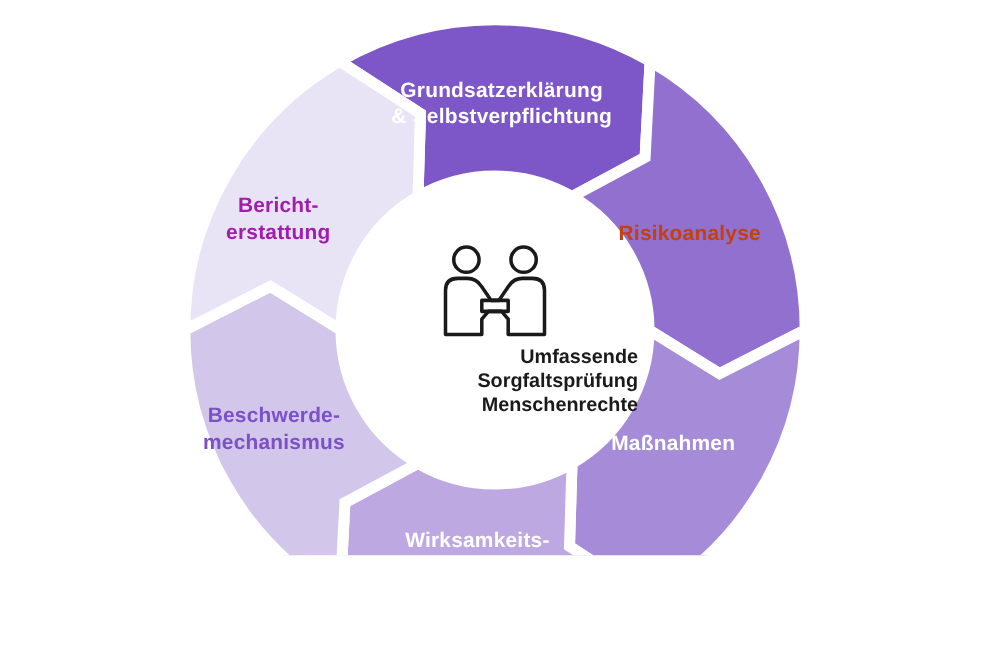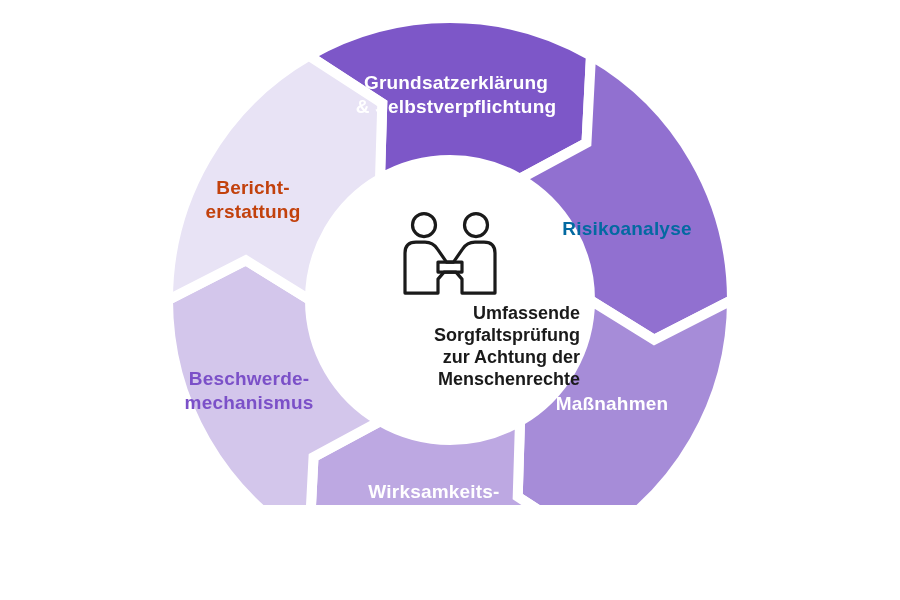--- a/index.html
+++ b/index.html
@@ -35,37 +35,36 @@
       <path d="M309.00,55.78 A 282 282 0 0 1 591.00,55.78 L 586.46,143.02 L 520.00,178.76 A 140 140 0 0 0 380.00,178.76 L 382.28,103.33 Z" fill="#7d57c8" stroke="#ffffff" stroke-width="10" stroke-linejoin="miter"></path>
       <path d="M591.00,55.78 A 282 282 0 0 1 732.00,300.00 L 654.18,339.69 L 590.00,300.00 A 140 140 0 0 0 520.00,178.76 L 586.46,143.02 Z" fill="#9170d0" stroke="#ffffff" stroke-width="10" stroke-linejoin="miter"></path>
       <path d="M732.00,300.00 A 282 282 0 0 1 591.00,544.22 L 517.72,496.67 L 520.00,421.24 A 140 140 0 0 0 590.00,300.00 L 654.18,339.69 Z" fill="#a68cd8" stroke="#ffffff" stroke-width="10" stroke-linejoin="miter"></path>
       <path d="M591.00,544.22 A 282 282 0 0 1 309.00,544.22 L 313.54,456.98 L 380.00,421.24 A 140 140 0 0 0 520.00,421.24 L 517.72,496.67 Z" fill="#bda8e2" stroke="#ffffff" stroke-width="10" stroke-linejoin="miter"></path>
       <path d="M309.00,544.22 A 282 282 0 0 1 168.00,300.00 L 245.82,260.31 L 310.00,300.00 A 140 140 0 0 0 380.00,421.24 L 313.54,456.98 Z" fill="#d3c6eb" stroke="#ffffff" stroke-width="10" stroke-linejoin="miter"></path>
       <path d="M168.00,300.00 A 282 282 0 0 1 309.00,55.78 L 382.28,103.33 L 380.00,178.76 A 140 140 0 0 0 310.00,300.00 L 245.82,260.31 Z" fill="#e8e3f5" stroke="#ffffff" stroke-width="10" stroke-linejoin="miter"></path>
     </svg>
 
   <div class="seg-label lab0" style="color: rgb(255, 255, 255);">Grundsatzerklärung
 &amp; Selbstverpflichtung</div>
-  <div class="seg-label lab1" style="color: #0369a1; margin-top: 16px;">Risikoanalyse</div>
+  <div class="seg-label lab1" style="color: #c2410c;">Risikoanalyse</div>
   <div class="seg-label lab2" style="color: rgb(255, 255, 255);">Maßnahmen</div>
   <div class="seg-label lab3" style="color: rgb(255, 255, 255);">Wirksamkeits-
 kontrolle</div>
   <div class="seg-label lab4" style="color: rgb(123, 80, 200);">Beschwerde-
 mechanismus</div>
-  <div class="seg-label lab5" style="color: #c2410c; text-align: center;">Bericht-
+  <div class="seg-label lab5" style="color: #a21caf; text-align: center;">Bericht-
 erstattung</div>
 
   <div class="center-hub">
     <svg class="handshake-svg" width="110" height="90" viewBox="-55 -48 110 90" fill="none" stroke="#1a1a1a" stroke-width="3.2" stroke-linejoin="round" stroke-linecap="round">
       <circle cx="-26" cy="-32" r="11.5"></circle>
       <circle cx="26" cy="-32" r="11.5"></circle>
       <path d="M -45 36 L -45 -4 Q -45 -15 -34 -15 L -25 -15 Q -17 -15 -12.5 -8 L -3.5 5 L 12 5 L 12 15 L -6 15 L -12 22 L -12 36 Z"></path>
       <path d="M 45 36 L 45 -4 Q 45 -15 34 -15 L 25 -15 Q 17 -15 12.5 -8 L 3.5 5 L -12 5 L -12 15 L 6 15 L 12 22 L 12 36 Z"></path>
     </svg>
     <div class="center-text" style="color: rgb(26, 26, 26);">
       <div>Umfassende</div>
       <div>Sorgfaltsprüfung</div>
-      <div>zur Achtung der</div>
       <div>Menschenrechte</div>
     </div>
   </div>
 
 </div>
 
 </body></html>

